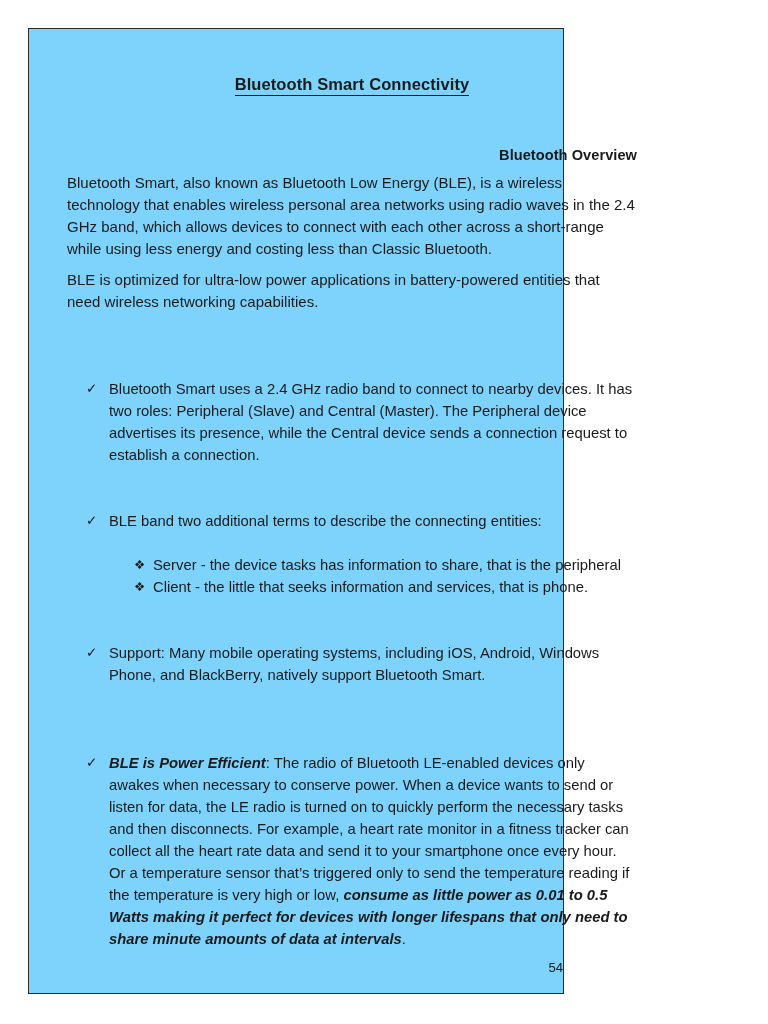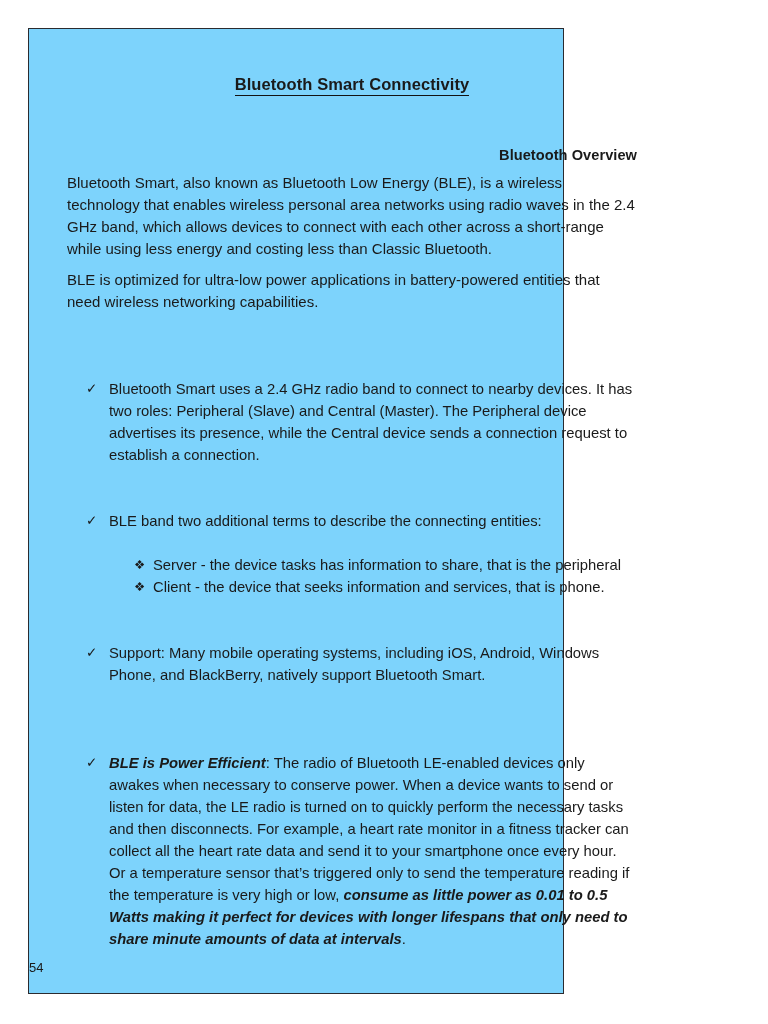--- a/index.html
+++ b/index.html
@@ -98,21 +98,21 @@
     color: #1a1a1a;
   }
 
   b, .b { font-weight: bold; font-style: italic; }
 
   .page-number {
     position: absolute;
     left: 0;
     right: 0;
     bottom: 18px;
-    text-align: left;
+    text-align: right;
     font-size: 13px;
     color: #1a1a1a;
   }
 </style>
 </head>
 <body>
 
 <div class="page-sheet">
   <div class="page-inner">
 
@@ -154,21 +154,21 @@
 
     <div class="spacer-md"></div>
 
     <div class="bullet-row bullet-l2">
       <span class="bullet-marker-2">❖</span>
       <span class="bullet-text">Server - the device tasks has information to share, that is the peripheral</span>
     </div>
 
     <div class="bullet-row bullet-l2">
       <span class="bullet-marker-2">❖</span>
-      <span class="bullet-text">Client - the device that seeks information and services, that is phone.</span>
+      <span class="bullet-text">Client - the little that seeks information and services, that is phone.</span>
     </div>
 
     <div class="spacer-md"></div>
     <div class="spacer-md"></div>
 
     <div class="bullet-row bullet-l1">
       <span class="bullet-marker">✓</span>
       <span class="bullet-text">Support: Many mobile operating systems, including iOS, Android, Windows Phone, and BlackBerry, natively support Bluetooth Smart.</span>
     </div>
 

